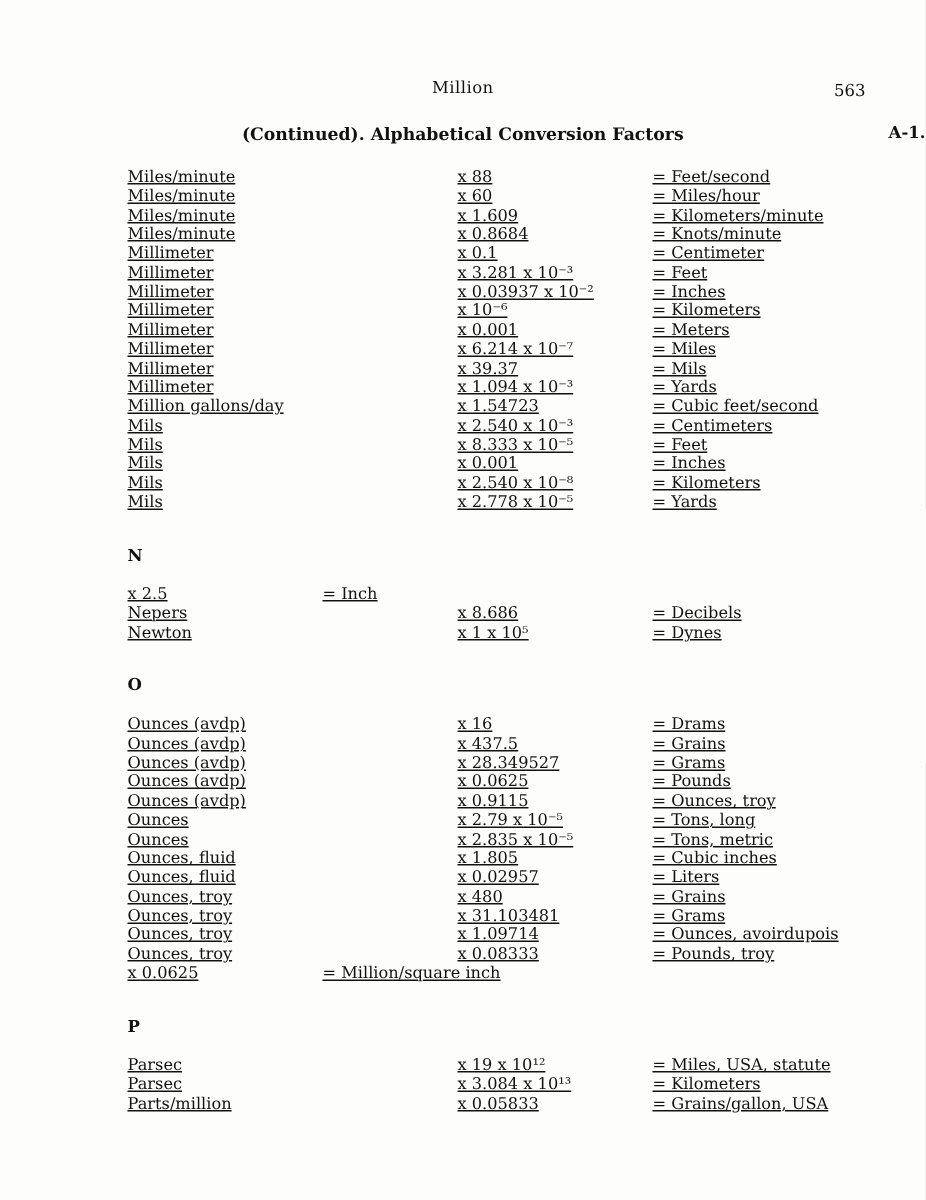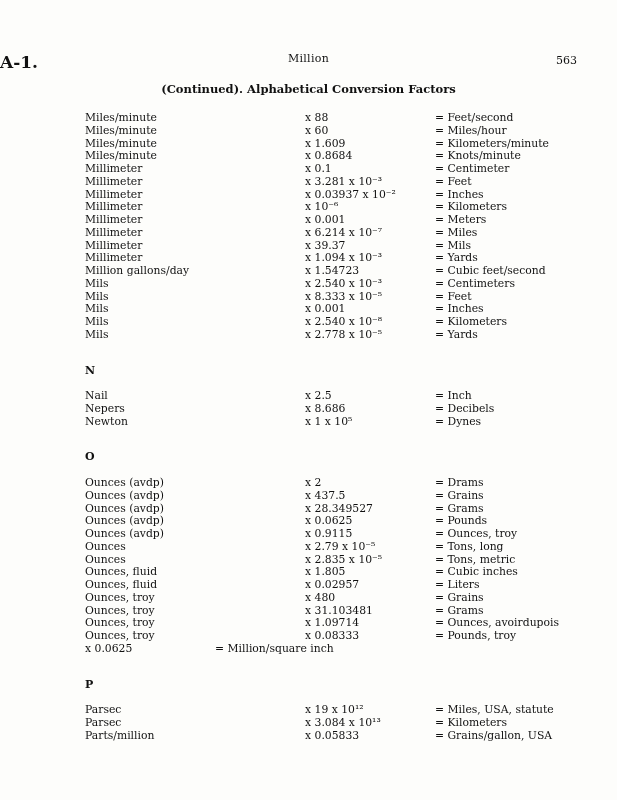--- a/index.html
+++ b/index.html
@@ -27,25 +27,25 @@
     letter-spacing: 0.3px;
   }
   .page-number {
     position: absolute;
     top: 54px;
     left: 556px;
     font-size: 11px;
   }
   .doc-title {
     position: absolute;
-    top: 52px;
+    top: 82px;
     left: 0;
     width: 100%;
-    text-align: left;
-    font-size: 17px;
+    text-align: right;
+    font-size: 11px;
     font-weight: bold;
   }
   .doc-subtitle {
     position: absolute;
     top: 82px;
     left: 0;
     width: 100%;
     text-align: center;
     font-size: 11.5px;
     font-weight: bold;
@@ -61,20 +61,21 @@
     font-size: 11px;
     line-height: 12.7px;
     margin-top: 23px;
     margin-bottom: 13px;
   }
   .row {
     display: flex;
     font-size: 10.8px;
     line-height: 12.75px;
     white-space: nowrap;
+    text-decoration: underline;
   }
   .cell { display: block; }
   .c0 { width: 220px; }
   .c1 { width: 130px; }
   .c2 { flex: 1; }
 </style>
 </head>
 <body>
 
 <div class="page">
@@ -172,40 +173,39 @@
         </div>
         <div class="row">
           <span class="cell c0">Mils</span>
           <span class="cell c1">x 2.778 x 10⁻⁵</span>
           <span class="cell c2">= Yards</span>
         </div>
       </div>
       <div class="section">
         <div class="section-letter">N</div>
         <div class="row">
-          <span class="cell c0">Nail</span>
           <span class="cell c1">x 2.5</span>
           <span class="cell c2">= Inch</span>
         </div>
         <div class="row">
           <span class="cell c0">Nepers</span>
           <span class="cell c1">x 8.686</span>
           <span class="cell c2">= Decibels</span>
         </div>
         <div class="row">
           <span class="cell c0">Newton</span>
           <span class="cell c1">x 1 x 10⁵</span>
           <span class="cell c2">= Dynes</span>
         </div>
       </div>
       <div class="section">
         <div class="section-letter">O</div>
         <div class="row">
           <span class="cell c0">Ounces (avdp)</span>
-          <span class="cell c1">x 2</span>
+          <span class="cell c1">x 16</span>
           <span class="cell c2">= Drams</span>
         </div>
         <div class="row">
           <span class="cell c0">Ounces (avdp)</span>
           <span class="cell c1">x 437.5</span>
           <span class="cell c2">= Grains</span>
         </div>
         <div class="row">
           <span class="cell c0">Ounces (avdp)</span>
           <span class="cell c1">x 28.349527</span>

